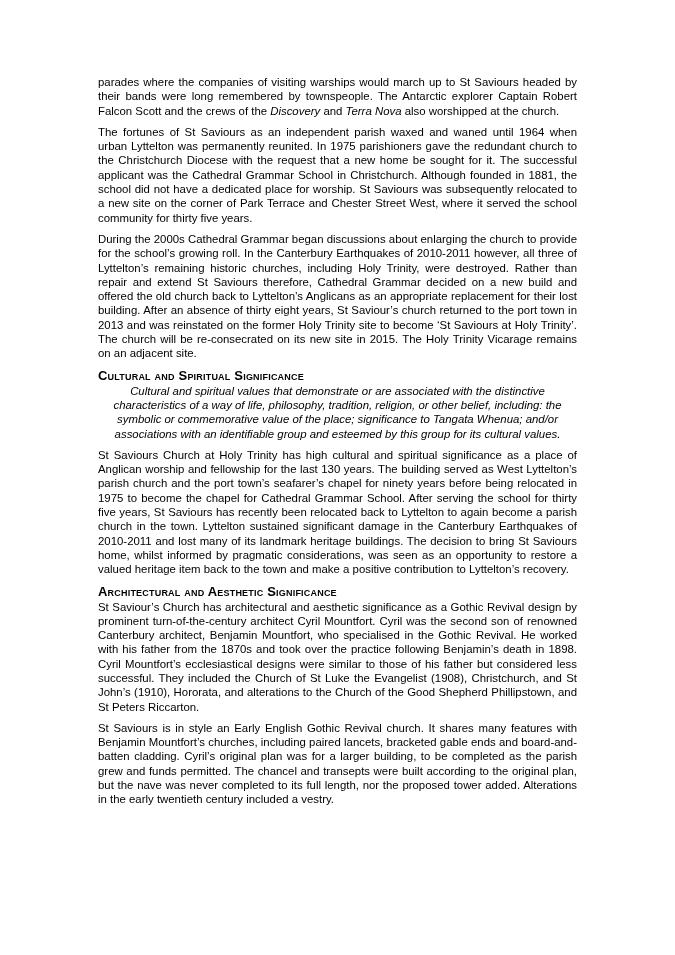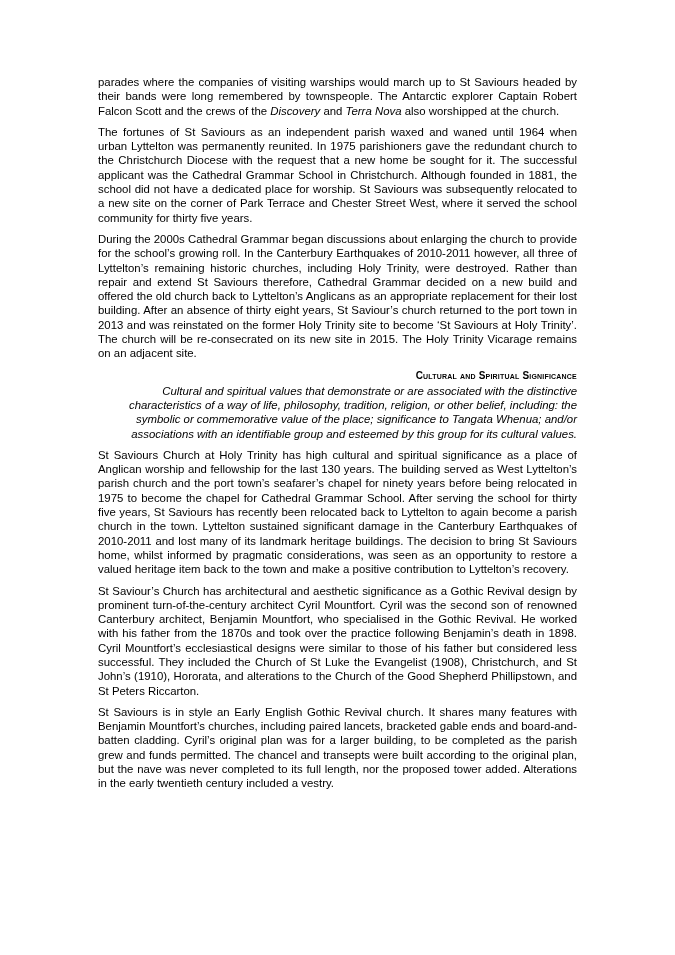--- a/index.html
+++ b/index.html
@@ -20,30 +20,30 @@
     color: #000000;
     overflow: hidden;
   }
   p.body-par {
     margin: 0 0 7px 0;
     text-align: justify;
   }
   p.criteria {
     margin: 0 0 7px 0;
     font-style: italic;
-    text-align: right;
+    text-align: center;
   }
   h2.section-heading {
     margin: 0 0 1px 0;
-    font-size: 10px;
+    font-size: 13px;
     line-height: 15px;
     font-weight: bold;
     font-variant: small-caps;
     letter-spacing: 0.2px;
-    text-align: right;
+    text-align: left;
   }
   i {
     font-style: italic;
   }
 </style>
 </head>
 <body>
 
 <div class="page">
 
@@ -52,19 +52,20 @@
   <p class="body-par">The fortunes of St Saviours as an independent parish waxed and waned until 1964 when urban Lyttelton was permanently reunited.  In 1975 parishioners gave the redundant church to the Christchurch Diocese with the request that a new home be sought for it.  The successful applicant was the Cathedral Grammar School in Christchurch.  Although founded in 1881, the school did not have a dedicated place for worship.  St Saviours was subsequently relocated to a new site on the corner of Park Terrace and Chester Street West, where it served the school community for thirty five years.</p>
 
   <p class="body-par">During the 2000s Cathedral Grammar began discussions about enlarging the church to provide for the school’s growing roll.  In the Canterbury Earthquakes of 2010-2011 however, all three of Lyttelton’s remaining historic churches, including Holy Trinity, were destroyed.  Rather than repair and extend St Saviours therefore, Cathedral Grammar decided on a new build and offered the old church back to Lyttelton’s Anglicans as an appropriate replacement for their lost building.  After an absence of thirty eight years, St Saviour’s church returned to the port town in 2013 and was reinstated on the former Holy Trinity site to become ‘St Saviours at Holy Trinity’.  The church will be re-consecrated on its new site in 2015.  The Holy Trinity Vicarage remains on an adjacent site.</p>
 
   <h2 class="section-heading">Cultural and Spiritual Significance</h2>
 
   <p class="criteria">Cultural and spiritual values that demonstrate or are associated with the distinctive characteristics of a way of life, philosophy, tradition, religion, or other belief, including: the symbolic or commemorative value of the place; significance to Tangata Whenua; and/or associations with an identifiable group and esteemed by this group for its cultural values.</p>
 
   <p class="body-par">St Saviours Church at Holy Trinity has high cultural and spiritual significance as a place of Anglican worship and fellowship for the last 130 years.  The building served as West Lyttelton’s parish church and the port town’s seafarer’s chapel for ninety years before being relocated in 1975 to become the chapel for Cathedral Grammar School.  After serving the school for thirty five years, St Saviours has recently been relocated back to Lyttelton to again become a parish church in the town.  Lyttelton sustained significant damage in the Canterbury Earthquakes of 2010-2011 and lost many of its landmark heritage buildings.  The decision to bring St Saviours home, whilst informed by pragmatic considerations, was seen as an opportunity to restore a valued heritage item back to the town and make a positive contribution to Lyttelton’s recovery.</p>
 
+  <h2 class="section-heading">Architectural and Aesthetic Significance</h2>
 
 
   <p class="body-par">St Saviour’s Church has architectural and aesthetic significance as a Gothic Revival design by prominent turn-of-the-century architect Cyril Mountfort.  Cyril was the second son of renowned Canterbury architect, Benjamin Mountfort, who specialised in the Gothic Revival.  He worked with his father from the 1870s and took over the practice following Benjamin’s death in 1898. Cyril Mountfort’s ecclesiastical designs were similar to those of his father but considered less successful.  They included the Church of St Luke the Evangelist (1908), Christchurch, and St John’s (1910), Hororata, and alterations to the Church of the Good Shepherd Phillipstown, and St Peters Riccarton.</p>
 
   <p class="body-par">St Saviours is in style an Early English Gothic Revival church.  It shares many features with Benjamin Mountfort’s churches, including paired lancets, bracketed gable ends and board-and-batten cladding.  Cyril’s original plan was for a larger building, to be completed as the parish grew and funds permitted.  The chancel and transepts were built according to the original plan, but the nave was never completed to its full length, nor the proposed tower added.  Alterations in the early twentieth century included a vestry.</p>
 
 </div>
 
 </body></html>

